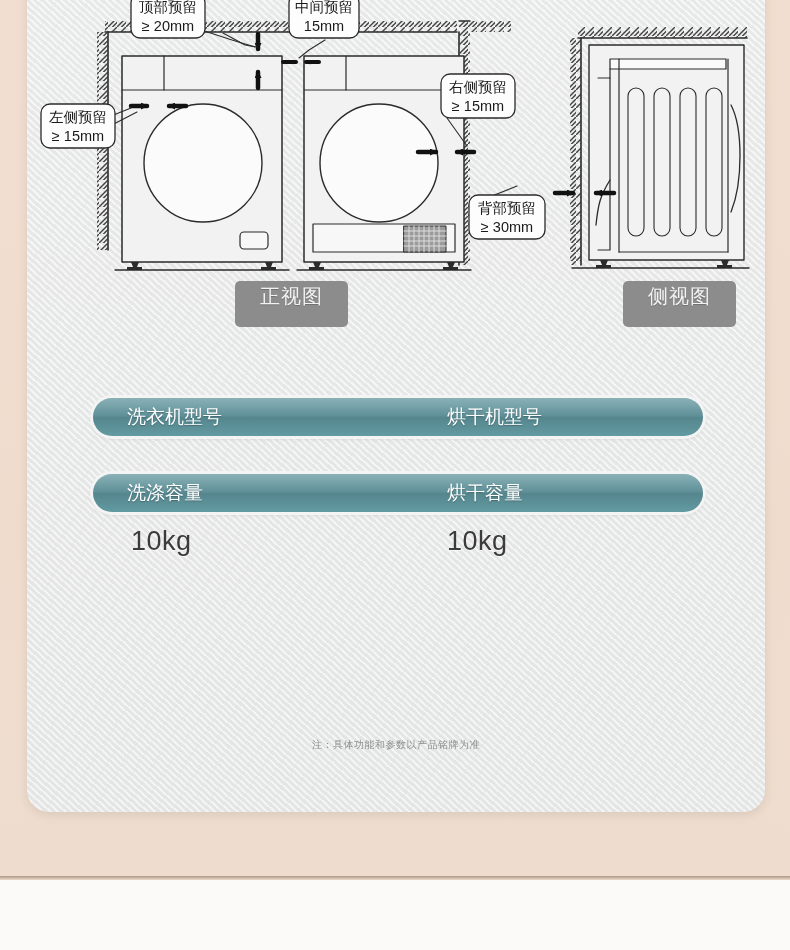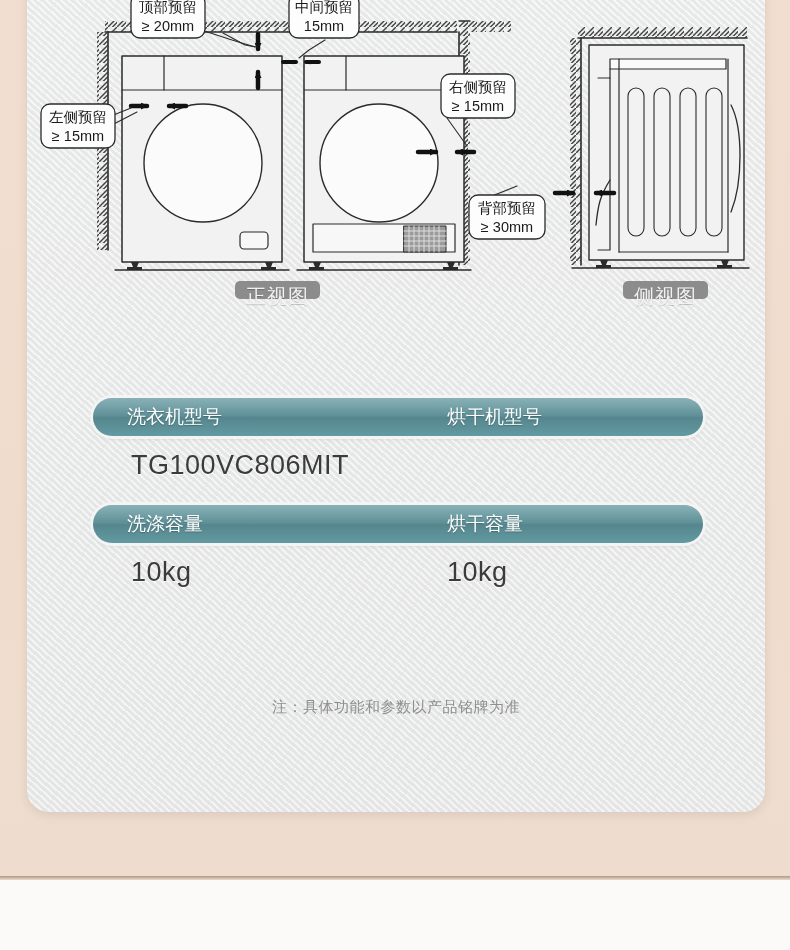--- a/index.html
+++ b/index.html
@@ -57,22 +57,22 @@
   }
   #diagram-svg { display: block; }
 
   
   .view-caption {
     position: absolute;
     background: #8c8c8c;
     color: #f2f2f2;
     font-size: 20px;
     line-height: 30px;
-    height: 18px;
-    padding: 0 11px;
+    height: 46px;
+    padding: 0 25px;
     border-radius: 5px;
     letter-spacing: 1px;
     white-space: nowrap;
     text-shadow: 0 1px 0 rgba(0,0,0,0.18);
   }
   #caption-front { left: 208px; top: 301px; }
   #caption-side  { left: 580px; top: 301px; margin-left: 16px; }
 
   
   #spec-table {
@@ -117,24 +117,24 @@
     color: #3b3b3b;
     white-space: nowrap;
     text-shadow: 0 1px 0 rgba(255,255,255,0.7);
   }
   .val-cell.c1 { margin-left: 38px; width: 316px; }
   .val-cell.c2 { margin-left: 0; }
   .val-cell.latin { font-size: 27px; letter-spacing: 0.5px; }
 
   #spec-footnote {
     position: absolute;
-    left: 0; top: 718px;
+    left: 0; top: 758px;
     width: 738px;
     text-align: center;
-    font-size: 15px;
+    font-size: 10px;
     color: #8f8f8f;
     letter-spacing: 0.5px;
   }
 </style>
 </head>
 <body>
 
 <div id="beige-band"></div>
 <div id="beige-band-shadow"></div>
 <div id="white-band"></div>
@@ -308,21 +308,20 @@
 
   <div id="spec-table">
 
 
     <div class="spec-block">
       <div class="spec-header">
         <span class="hdr-cell c1">洗衣机型号</span>
         <span class="hdr-cell c2">烘干机型号</span>
       </div>
       <div class="spec-values">
-        <span class="val-cell c1 latin">TG100VC806MIT</span>
       </div>
     </div>
 
     <div class="spec-block">
       <div class="spec-header">
         <span class="hdr-cell c1">洗涤容量</span>
         <span class="hdr-cell c2">烘干容量</span>
       </div>
       <div class="spec-values">
         <span class="val-cell c1 latin">10kg</span>

